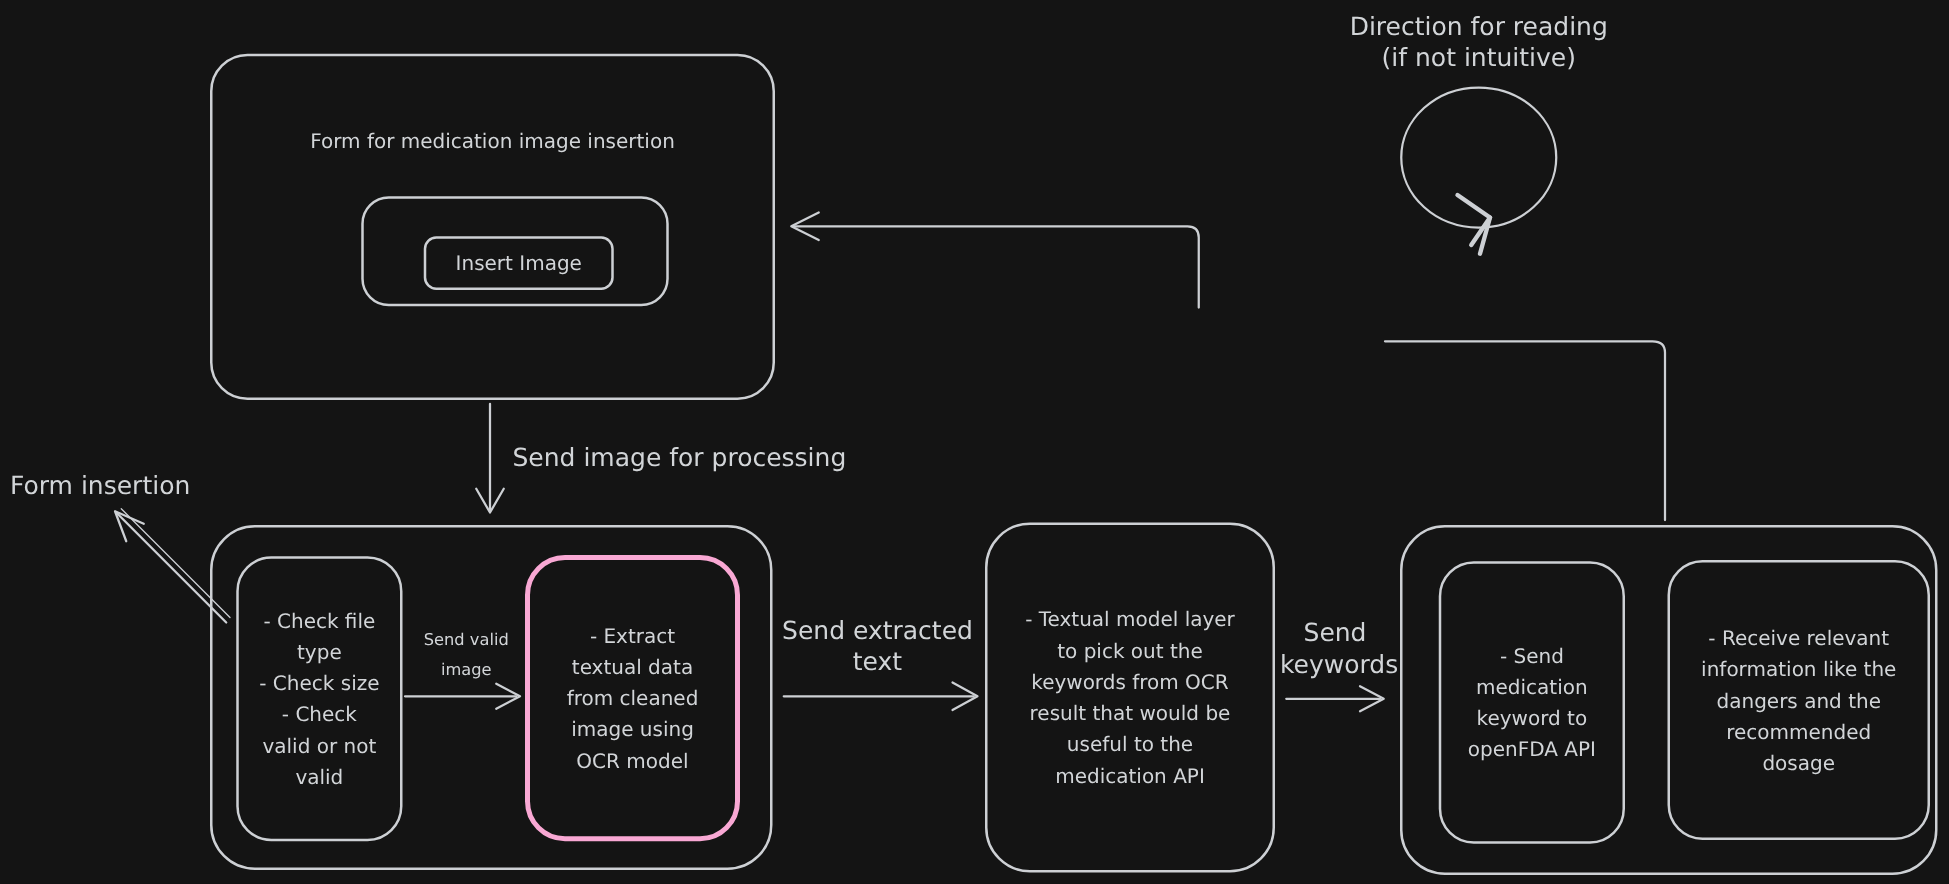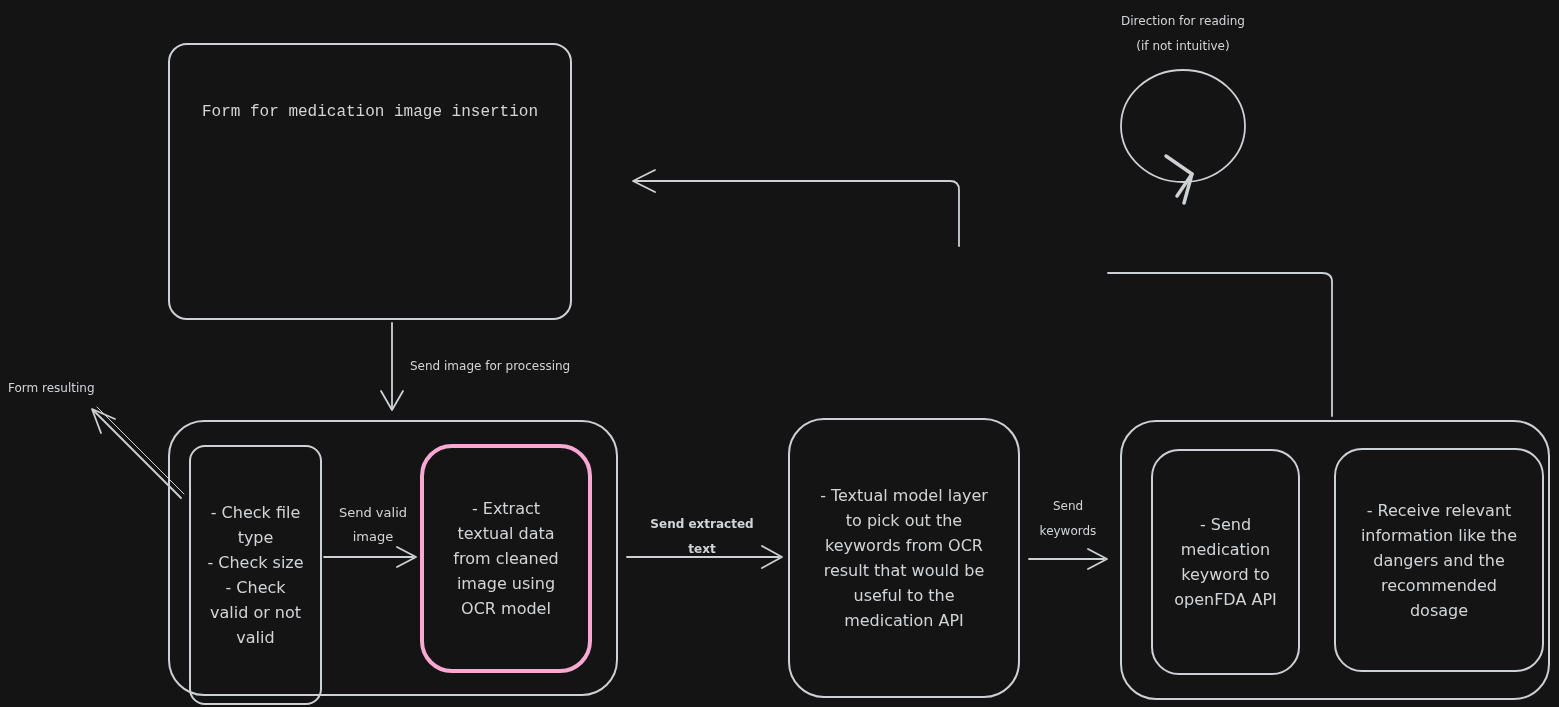--- a/index.html
+++ b/index.html
@@ -8,59 +8,59 @@
     font-family:"DejaVu Sans",sans-serif;color:#d2d5d8;overflow:hidden;
   }
   .arrows{position:absolute;left:0;top:0;width:1559px;height:707px;z-index:0;}
   .box{position:absolute;border:2px solid #cdd0d4;background:transparent;box-sizing:border-box;z-index:1;}
   .node-text{
     display:flex;align-items:center;justify-content:center;
     text-align:center;white-space:pre-line;font-size:16px;line-height:25px;
   }
   .label{
     position:absolute;z-index:2;text-align:center;white-space:pre-line;
-    font-size:12px;line-height:25px;color:#d2d5d8;
+    font-size:20px;line-height:25px;color:#d2d5d8;
   }
   .label.small{font-size:13px;line-height:24px;}
   .label.left{text-align:right;}
 
   
-  .form-box{left:168px;top:43px;width:404px;height:277px;border-radius:19px;font-family:Liberation Mono, monospace;}
+  .form-box{left:168px;top:43px;width:452px;height:277px;border-radius:30px;}
   .form-title{position:absolute;left:0;top:58px;width:100%;text-align:center;}
   .upload-box{position:absolute;left:119px;top:112px;width:246px;height:88px;
               border:2px solid #cdd0d4;border-radius:22px;box-sizing:border-box;}
   .insert-btn{position:absolute;left:48px;top:30px;width:152px;height:43px;
               border:2px solid #cdd0d4;border-radius:10px;box-sizing:border-box;
               display:flex;align-items:center;justify-content:center;font-size:16px;
               background:transparent;color:#d2d5d8;cursor:pointer;}
 
   
   .left-container{left:168px;top:420px;width:450px;height:276px;border-radius:36px;}
-  .check-box{position:absolute;left:19px;top:23px;width:133px;height:260px;border:2px solid #cdd0d4;
-             border-radius:16px;box-sizing:border-box;}
+  .check-box{position:absolute;left:19px;top:23px;width:133px;height:228px;border:2px solid #cdd0d4;
+             border-radius:28px;box-sizing:border-box;}
   .ocr-box{position:absolute;left:250px;top:22px;width:172px;height:229px;border:4px solid #f9a8d4;
            border-radius:32px;box-sizing:border-box;}
 
   
   .middle-box{left:788px;top:418px;width:232px;height:280px;border-radius:36px;padding:0 4px;}
 
   
   .right-container{left:1120px;top:420px;width:430px;height:280px;border-radius:36px;}
   .send-fda-box{position:absolute;left:29px;top:27px;width:149px;height:226px;border:2px solid #cdd0d4;
                 border-radius:28px;box-sizing:border-box;}
   .receive-box{position:absolute;left:212px;top:26px;width:210px;height:224px;border:2px solid #cdd0d4;
                border-radius:28px;box-sizing:border-box;}
 
   
   .legend-label{left:1020px;top:9px;width:326px;}
   .send-resulting-label{left:800px;top:245px;width:316px;}
   .send-image-label{left:410px;top:354px;white-space:nowrap;}
   .form-validation-label{left:8px;top:376px;white-space:nowrap;}
   .send-valid-label{left:328px;top:501px;width:90px;}
-  .send-extracted-label{left:618px;top:512px;width:168px;font-weight:bold;}
+  .send-extracted-label{left:618px;top:492px;width:168px;}
   .send-keyword-label{left:1024px;top:494px;width:88px;}
 </style>
 </head>
 <body>
 
 <div class="canvas">
 
   <svg class="arrows" viewBox="0 0 1559 707" fill="none" stroke="#cdd0d4" stroke-width="1.8" stroke-linecap="round" stroke-linejoin="round">
 
     <g>
@@ -97,20 +97,23 @@
 
     <g>
       <ellipse cx="1183" cy="126" rx="62" ry="56"></ellipse>
       <path d="M1166,156 L1192,174 L1177,196" stroke-width="3.5"></path>
       <path d="M1192,174 L1184,203" stroke-width="3.5"></path>
     </g>
   </svg>
 
   <div class="box form-box">
     <div class="form-title">Form for medication image insertion</div>
+    <div class="upload-box">
+      <div class="insert-btn">Insert Image</div>
+    </div>
   </div>
 
   <div class="box left-container">
     <div class="check-box node-text">- Check file
 type
 - Check size
 - Check
 valid or not
 valid</div>
     <div class="ocr-box node-text">- Extract
@@ -135,21 +138,21 @@
     <div class="receive-box node-text">- Receive relevant
 information like the
 dangers and the
 recommended
 dosage</div>
   </div>
 
   <div class="label legend-label">Direction for reading
 (if not intuitive)</div>
   <div class="label left send-image-label">Send image for processing</div>
-  <div class="label left form-validation-label">Form resulting</div>
+  <div class="label left form-validation-label">Form insertion</div>
   <div class="label small send-valid-label">Send valid
 image</div>
   <div class="label send-extracted-label">Send extracted
 text</div>
   <div class="label send-keyword-label">Send
 keywords</div>
 
 </div>
 
 </body></html>

